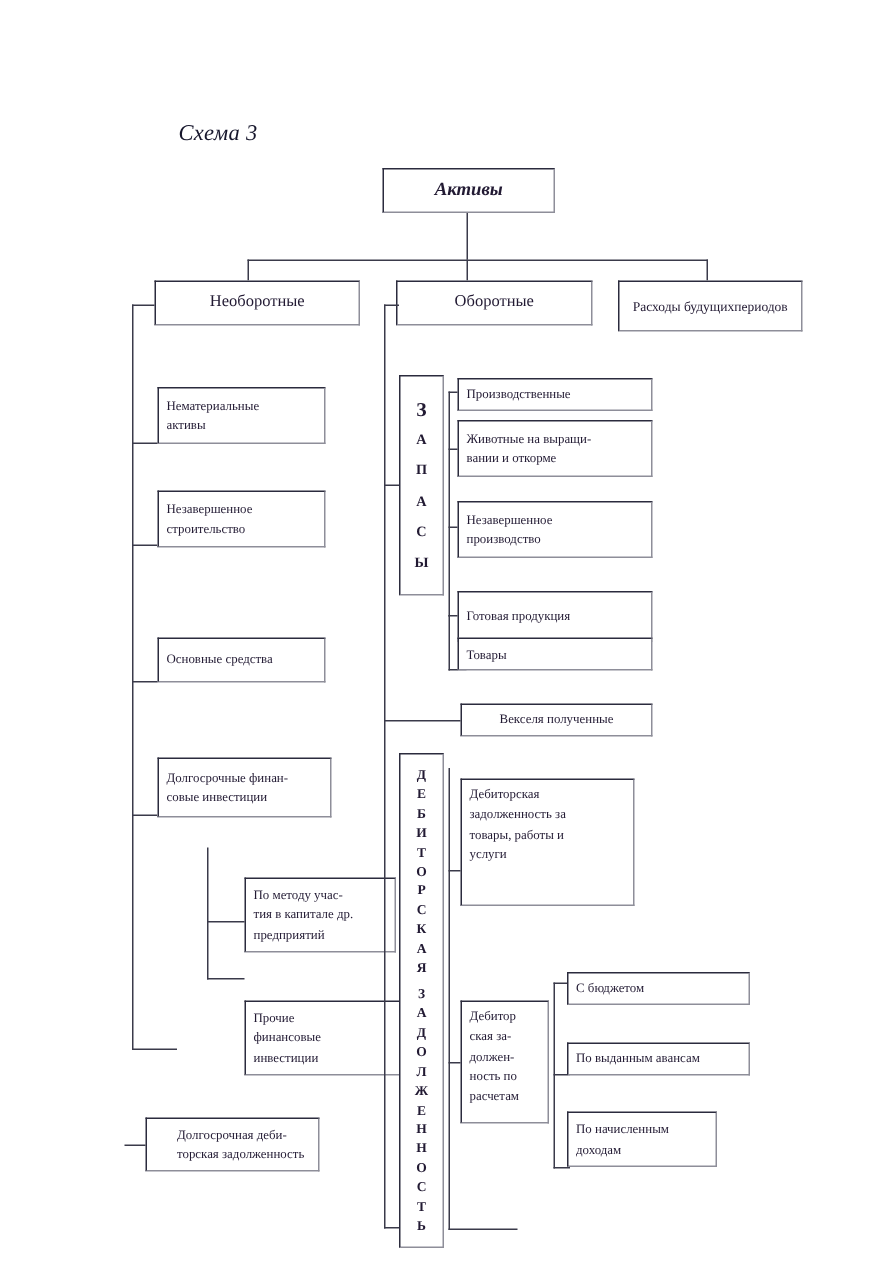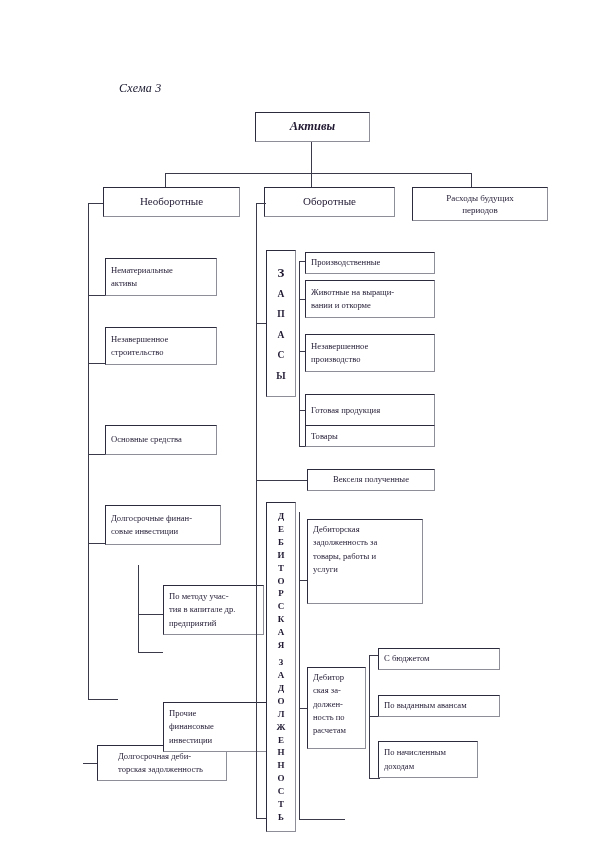--- a/index.html
+++ b/index.html
@@ -12,21 +12,21 @@
     width:595px;
     height:842px;
     overflow:hidden;
     background:#ffffff;
   }
 
   
   .caption{
     position:absolute;
     font-style:italic;
-    font-size:12px;
+    font-size:15px;
     letter-spacing:.2px;
     color:#16162c;
     white-space:nowrap;
   }
 
   
   .box{
     position:absolute;
     box-sizing:border-box;
     background:#ffffff;
@@ -125,21 +125,21 @@
   <div class="ln-v" style="left:471px; top:173px; height:14px;"></div>
 
   <div class="box center t-lvl1" style="left:103px; top:187px; width:137px; height:30px;">
     <span class="ln">Необоротные</span>
   </div>
 
   <div class="box center t-lvl1" style="left:264px; top:187px; width:131px; height:30px;">
     <span class="ln">Оборотные</span>
   </div>
 
-  <div class="box center t-lvl1b" style="left:412px; top:187px; width:136px; height:34px; flex-direction:column;">
+  <div class="box center t-lvl1b" style="left:412px; top:187px; width:123px; height:34px; ">
     <span class="ln">Расходы будущих</span>
     <span class="ln">периодов</span>
   </div>
 
   <div class="ln-v" style="left:88px; top:203px; height:497px;"></div>
   <div class="ln-h" style="left:88px; top:203px; width:15px;"></div>
   <div class="ln-h" style="left:88px; top:699px; width:30px;"></div>
 
   <div class="ln-h" style="left:88px; top:295px; width:17px;"></div>
   <div class="ln-h" style="left:88px; top:363px; width:17px;"></div>
@@ -159,36 +159,36 @@
 
   <div class="box left" style="left:105px; top:425px; width:112px; height:30px;">
     <span class="ln">Основные средства</span>
   </div>
 
   <div class="box left" style="left:105px; top:505px; width:116px; height:40px;">
     <span class="ln">Долгосрочные финан-</span>
     <span class="ln">совые инвестиции</span>
   </div>
 
-  <div class="box left" style="left:97px; top:745px; width:130px; height:36px;padding-left:20px;">
+  <div class="box left" style="left:97px; top:745px; width:116px; height:36px;padding-left:20px;">
     <span class="ln">Долгосрочная деби-</span>
     <span class="ln">торская задолженность</span>
   </div>
 
   <div class="ln-v" style="left:138px; top:565px; height:88px;"></div>
   <div class="ln-h" style="left:138px; top:652px; width:25px;"></div>
   <div class="ln-h" style="left:138px; top:614px; width:26px;"></div>
 
   <div class="box left" style="left:163px; top:585px; width:101px; height:50px;">
     <span class="ln">По методу учас-</span>
     <span class="ln">тия в капитале др.</span>
     <span class="ln">предприятий</span>
   </div>
 
-  <div class="box left" style="left:163px; top:667px; width:104px; height:50px;margin-top:35px;">
+  <div class="box left" style="left:163px; top:667px; width:104px; height:50px;">
     <span class="ln">Прочие</span>
     <span class="ln">финансовые</span>
     <span class="ln">инвестиции</span>
   </div>
 
   <div class="ln-v" style="left:256px; top:203px; height:616px;"></div>
   <div class="ln-h" style="left:256px; top:203px; width:10px;"></div>
   <div class="ln-h" style="left:256px; top:323px; width:12px;"></div>
   <div class="ln-h" style="left:256px; top:480px; width:52px;"></div>
   <div class="ln-h" style="left:256px; top:818px; width:12px;"></div>

